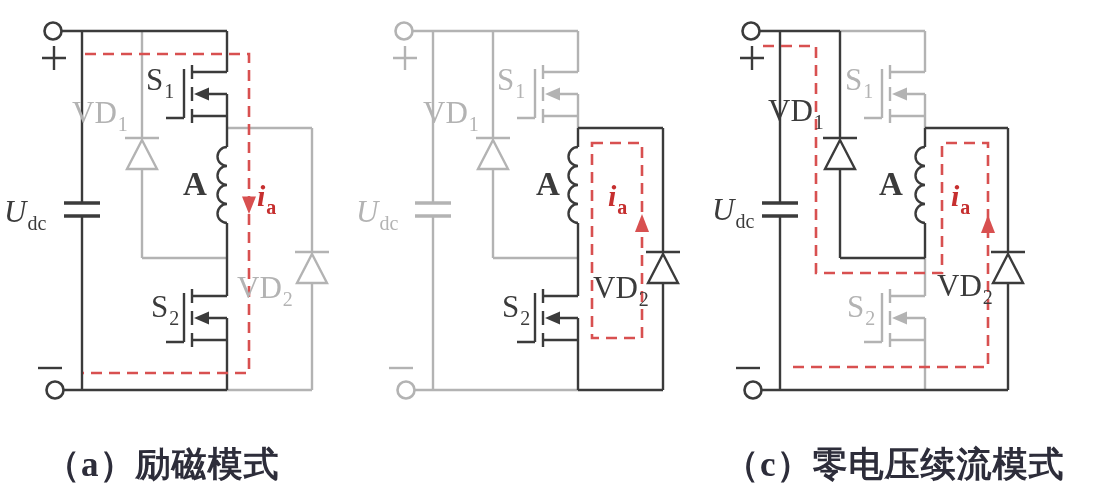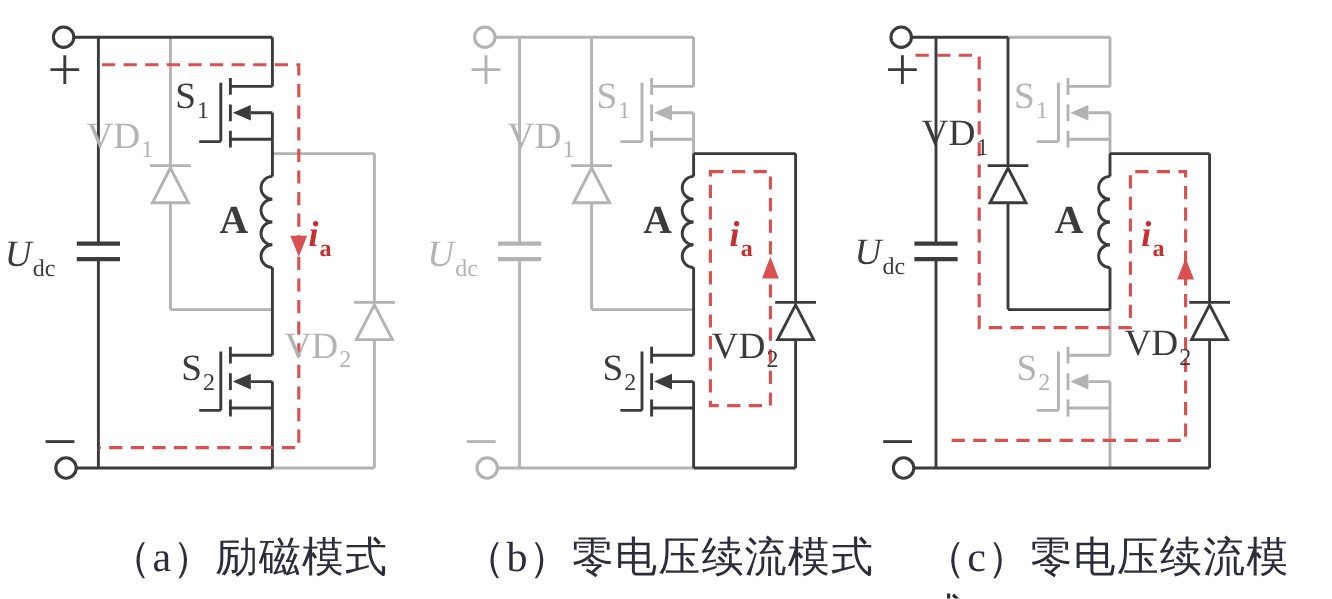--- a/index.html
+++ b/index.html
@@ -16,22 +16,22 @@
   .wR{color:var(--c-current-path,#d85050);}
   .lbl{position:absolute;font-size:31px;line-height:1;white-space:nowrap;}
   .lbl .sub{font-size:20px;position:relative;top:8px;margin-left:1px;}
   .it{font-style:italic;}
   .bold{font-weight:bold;}
   .windA{font-size:33px;font-weight:bold;}
   .cur{font-size:30px;}
   .dark{color:var(--c-active,#3b3b3b);}
   .gray{color:var(--c-inactive,#b3b3b3);}
   .red{color:var(--c-current-label,#c62f2f);}
-  .cap{position:absolute;top:441px;font-size:35px;font-weight:400;letter-spacing:1px;
-       color:var(--c-caption-text,#2d2d3a);margin-left:46px;}
+  .cap{position:absolute;top:441px;font-size:35px;font-weight:700;letter-spacing:1px;
+       color:var(--c-caption-text,#2d2d3a);}
 </style>
 </head>
 <body>
 
 <div class="fig">
 
 <svg width="1110" height="435" viewBox="0 0 1110 435">
   <defs>
     <g id="mosfet">
       <path d="M0,-7 V7 M0,15 V29 M0,37 V51"></path>
@@ -150,16 +150,15 @@
 
 <div class="lbl dark" style="left:712px;top:194px"><span class="it">U</span><span class="sub">dc</span></div>
 <div class="lbl dark" style="left:768px;top:95px"><span>VD</span><span class="sub">1</span></div>
 <div class="lbl gray" style="left:845px;top:64px"><span>S</span><span class="sub">1</span></div>
 <div class="lbl dark windA" style="left:879px;top:168px"><span>A</span></div>
 <div class="lbl red cur" style="left:951px;top:181px"><span class="it bold">i</span><span class="sub bold">a</span></div>
 <div class="lbl dark" style="left:937px;top:270px"><span>VD</span><span class="sub">2</span></div>
 <div class="lbl gray" style="left:847px;top:291px"><span>S</span><span class="sub">2</span></div>
 
 <div class="cap" style="left:45px">（a）励磁模式</div>
-<div class="cap" style="left:340px">（b）零电压续流模式</div>
 <div class="cap" style="left:724px">（c）零电压续流模式</div>
 
 </div>
 
 </body></html>

